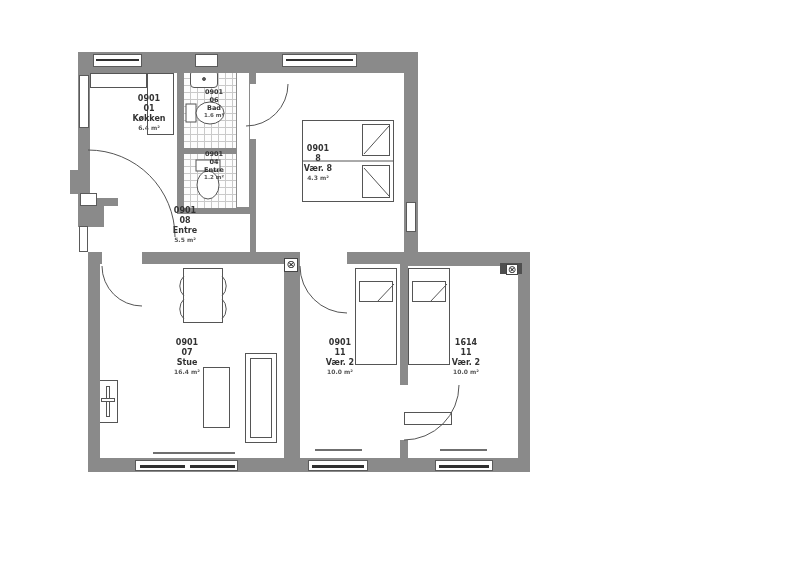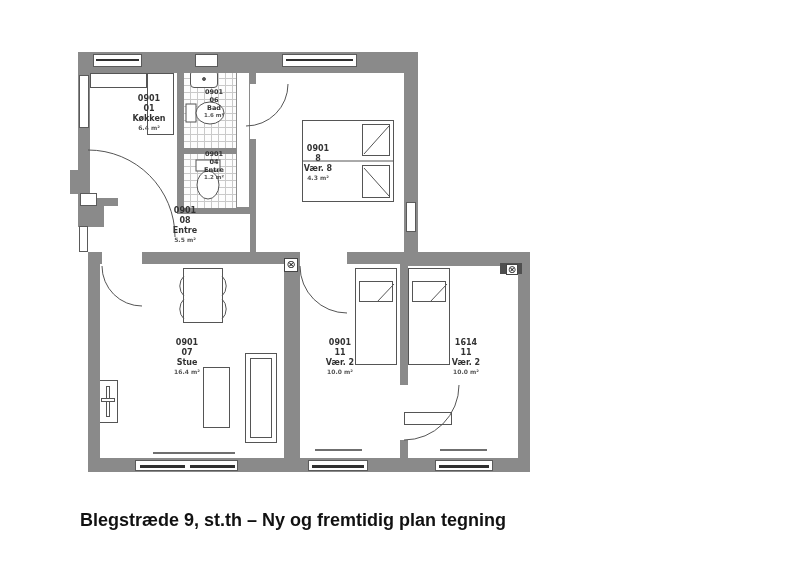--- a/index.html
+++ b/index.html
@@ -178,15 +178,14 @@
     <span class="area">10.0 m²</span>
   </div>
 
   <div class="lbl" style="left:436px;top:338px;">
     <span>1614</span>
     <span>11</span>
     <span>Vær. 2</span>
     <span class="area">10.0 m²</span>
   </div>
 
-  <div class="caption">Blegstræde 9, st.th – Ny og fremtidig plan tegning</div>
 
 </div>
 
 </body></html>

